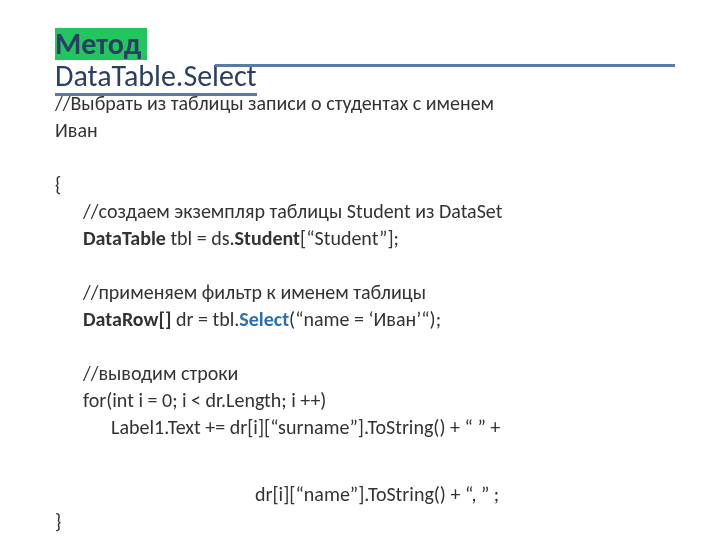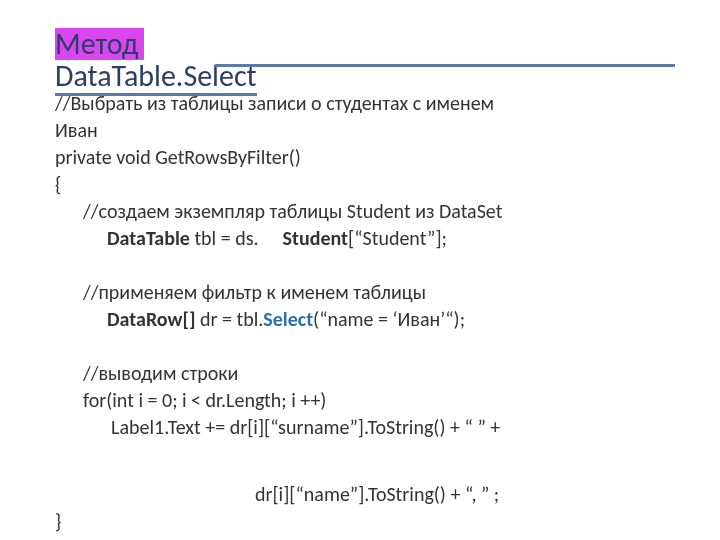--- a/index.html
+++ b/index.html
@@ -26,27 +26,27 @@
   .title-rule {
     position: absolute;
     left: 160px;
     right: 0;
     top: 36px;
     height: 3px;
     background: #5a7ba8;
   }
   .title-line1 {
     font-size: 30px;
-    font-weight: 400;
+    font-weight: 700;
     color: #2b3f66;
     line-height: 1.05;
     position: relative;
     z-index: 2;
     display: inline-block;
-    background: #d946ef;
+    background: #22c55e;
     padding-right: 6px;
   }
   .title-line2 {
     font-size: 30px;
     font-weight: 400;
     color: #2b3f66;
     line-height: 1.05;
     border-bottom: 3px solid #5a7ba8;
     display: inline-block;
     padding-bottom: 2px;
@@ -55,41 +55,41 @@
     position: absolute;
     left: 55px;
     top: 90px;
     width: 610px;
     font-size: 20px;
     line-height: 1.35;
     color: #333;
   }
   .code-block .comment { font-weight: 400; }
   .code-block .kw { font-weight: 400; }
-  .code-block .bold { font-weight: 700; margin-left: 24px; }
+  .code-block .bold { font-weight: 700; }
   .code-block .sel { color: #2b6fb3; font-weight: 700; }
   .indent1 { padding-left: 28px; display: block; }
   .indent2 { padding-left: 56px; display: block; }
   .indent3 { padding-left: 200px; display: block; margin-top: 40px; }
 </style>
 </head>
 <body>
 
 <div class="slide">
 
   <div class="title-block">
     <div class="title-rule"></div>
     <div class="title-line1">Метод</div><br>
     <div class="title-line2">DataTable.Select</div>
   </div>
 
   <div class="code-block">
     <span class="comment">//Выбрать из таблицы записи о студентах с именем</span><br>
     <span class="comment">Иван</span><br>
-    <span class="kw">private void GetRowsByFilter()</span><br>
+    <br>
     <span>{</span><br>
 
     <span class="indent1 comment">//создаем экземпляр таблицы Student из DataSet</span>
     <span class="indent1"><span class="bold">DataTable</span><span>  tbl = ds.</span><span class="bold">Student</span><span>[“Student”];</span></span>
     <br>
 
     <span class="indent1 comment">//применяем фильтр к именем таблицы</span>
     <span class="indent1"><span class="bold">DataRow[]</span><span>  dr = tbl.</span><span class="sel">Select</span><span>(“name = ‘Иван’“);</span></span>
     <br>
 

